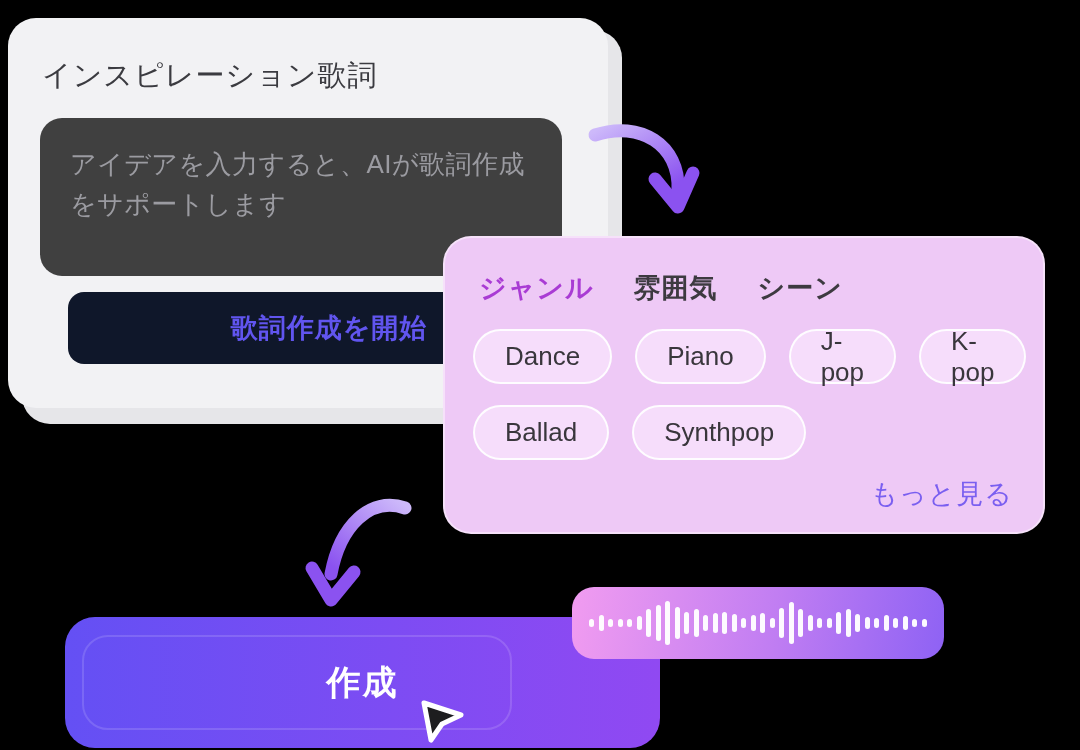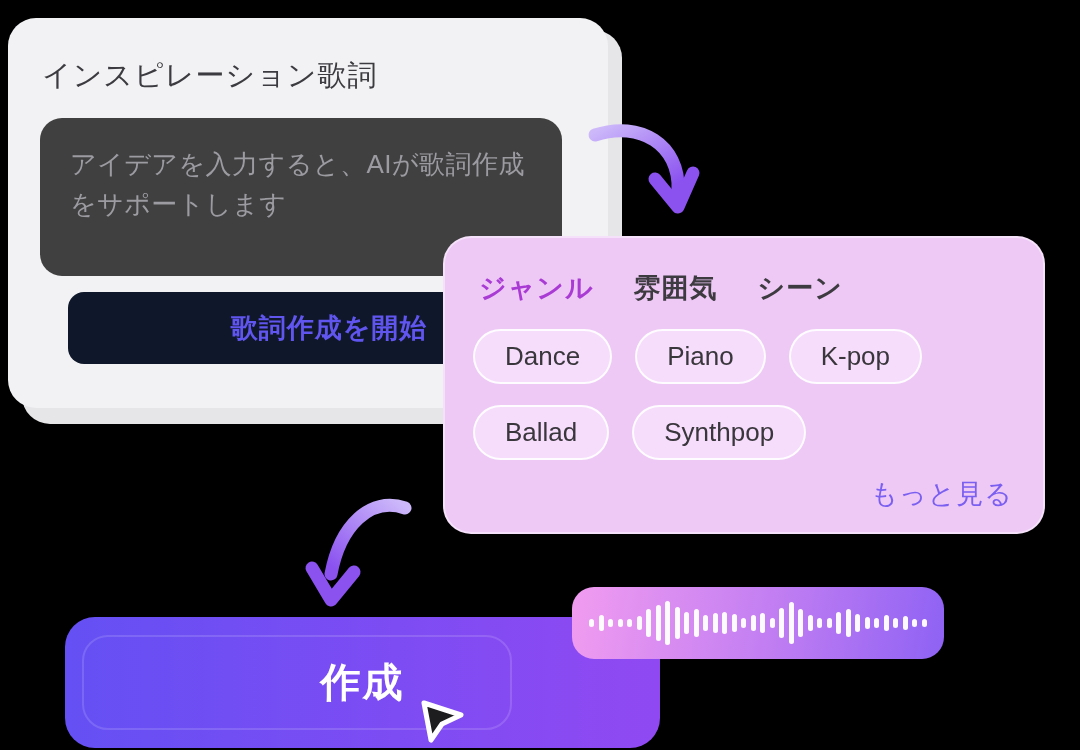--- a/index.html
+++ b/index.html
@@ -40,21 +40,21 @@
     padding:0 30px; margin-right:23px; font-size:26px; font-weight:500; color:#39363c; cursor:pointer; }
   .more-link { position:absolute; right:30px; bottom:20px; color:#7a5ff0;
     font-size:27px; font-weight:500; letter-spacing:1px; cursor:pointer; }
 
   
   .create-btn { position:absolute; left:65px; top:617px; width:595px; height:131px;
     border-radius:30px; background:linear-gradient(90deg,#6450f4 0%,#7d4cf3 55%,#9049f2 100%);
     display:flex; align-items:center; justify-content:center; overflow:hidden; }
   .create-ghost { position:absolute; left:17px; top:18px; width:430px; height:95px;
     border:2px solid rgba(255,255,255,.14); border-radius:26px; pointer-events:none; }
-  .create-btn span { position:relative; color:#ffffff; font-size:40px; font-weight:bold; letter-spacing:2px; }
+  .create-btn span { position:relative; color:#ffffff; font-size:34px; font-weight:bold; letter-spacing:2px; }
 
   
   .wave-chip { position:absolute; left:572px; top:587px; width:372px; height:72px;
     border-radius:22px; background:linear-gradient(100deg,#f19cf0 0%,#c07df2 55%,#8e62f4 100%);
     display:flex; align-items:center; justify-content:center; gap:4.5px; padding:0 15px; }
   .bar { width:5px; border-radius:3px; background:rgba(255,255,255,.96); flex:none; }
 
   
   .cursor { position:absolute; left:414px; top:688px; pointer-events:none; }
 </style>
@@ -88,20 +88,21 @@
   <div class="filter-card">
     <div class="tabs">
         <span class="tab active">ジャンル</span>
         <span class="tab">雰囲気</span>
         <span class="tab">シーン</span>
       </div>
     <div id="pills">
         <div class="pill-row">
           <span class="pill">Dance</span>
           <span class="pill">Piano</span>
+          <span class="pill">J-pop</span>
           <span class="pill">K-pop</span>
         </div>
         <div class="pill-row">
           <span class="pill">Ballad</span>
           <span class="pill">Synthpop</span>
         </div>
       </div>
     <div class="more-link">もっと見る</div>
   </div>
 

